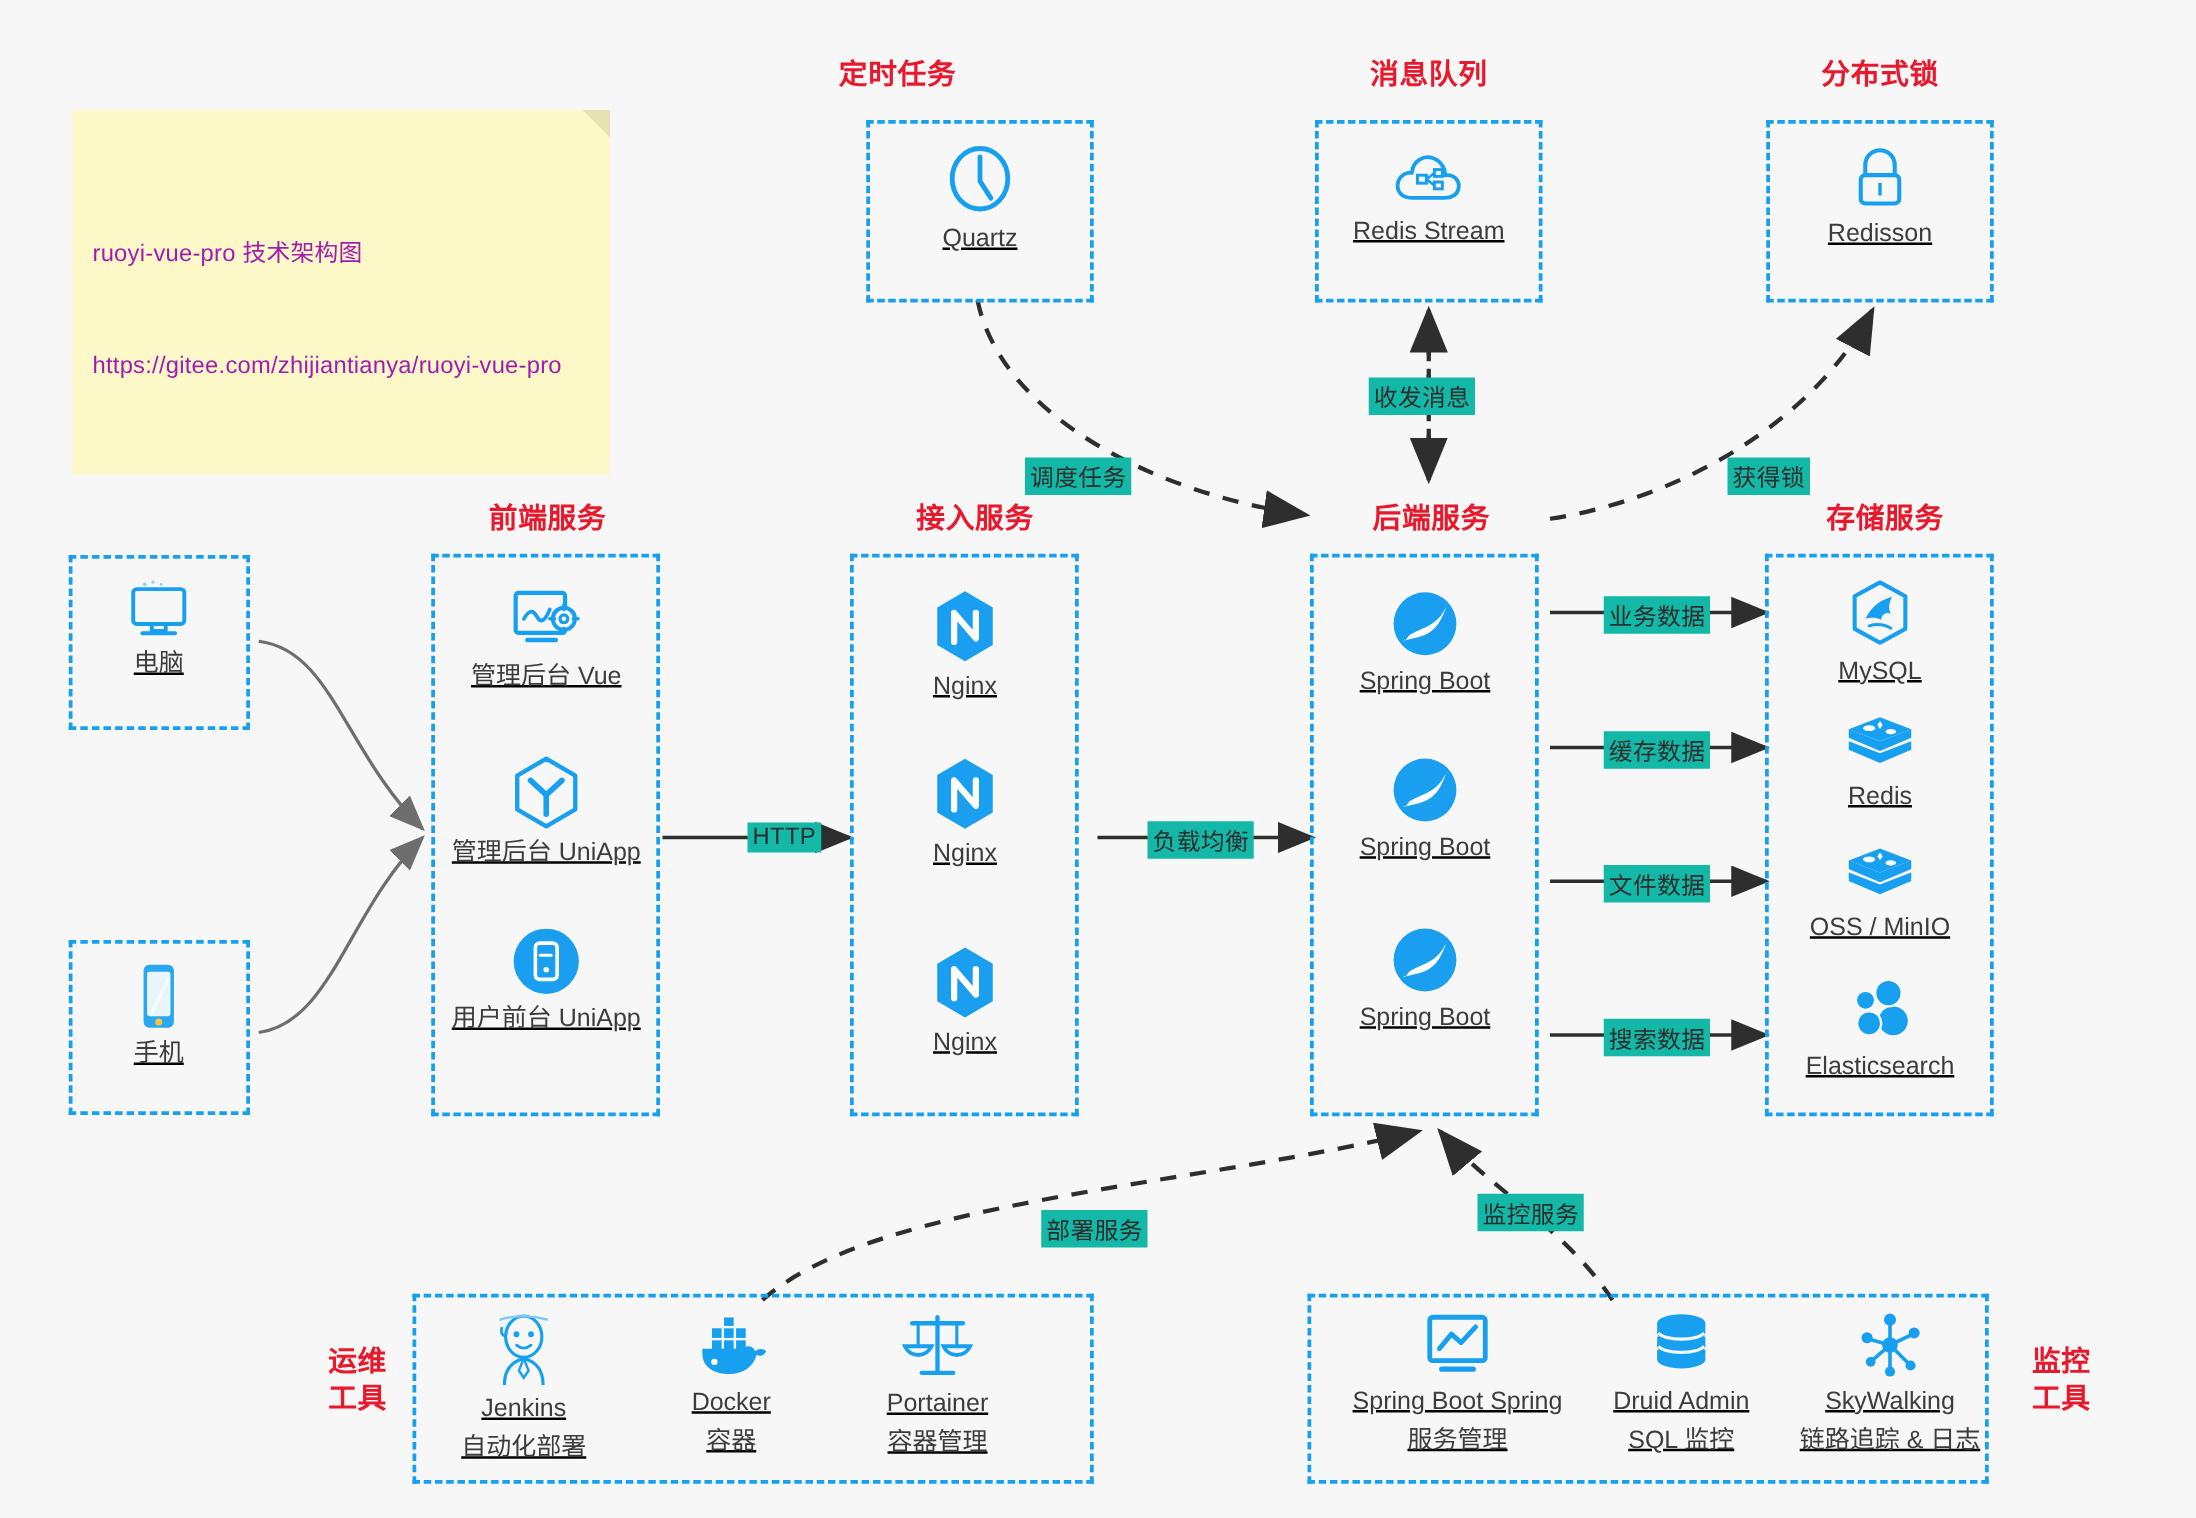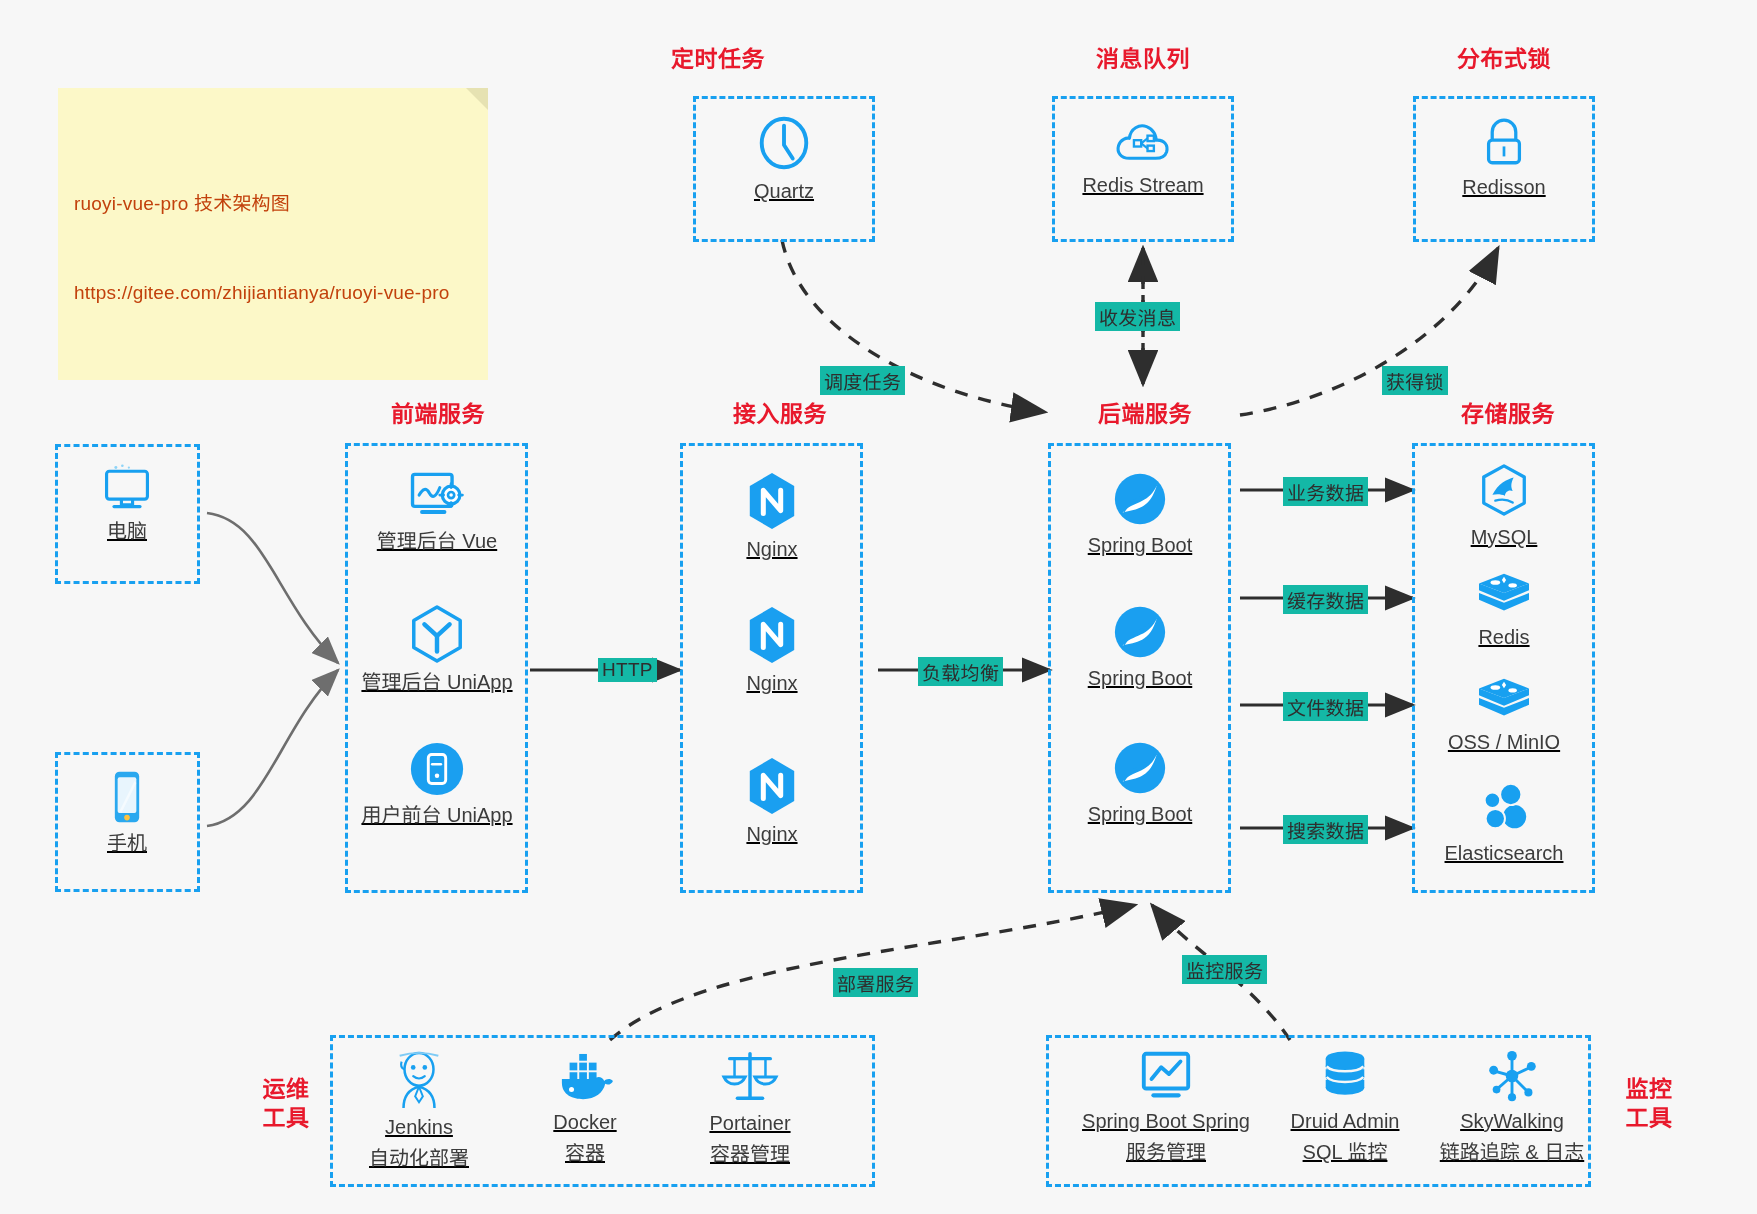--- a/index.html
+++ b/index.html
@@ -16,21 +16,21 @@
     width: 1757px;
     height: 1214px;
     background: #f7f7f7;
     overflow: hidden;
   }
 
   
   .note {
     position: absolute;
     background: #fcf8c8;
-    color: #c2410c;
+    color: #a21caf;
     font-size: 19px;
     line-height: 1.55;
     padding: 13px 16px 14px 16px;
     white-space: pre;
     letter-spacing: .2px;
   }
   .note .fold {
     position: absolute;
     top: 0;
     right: 0;

